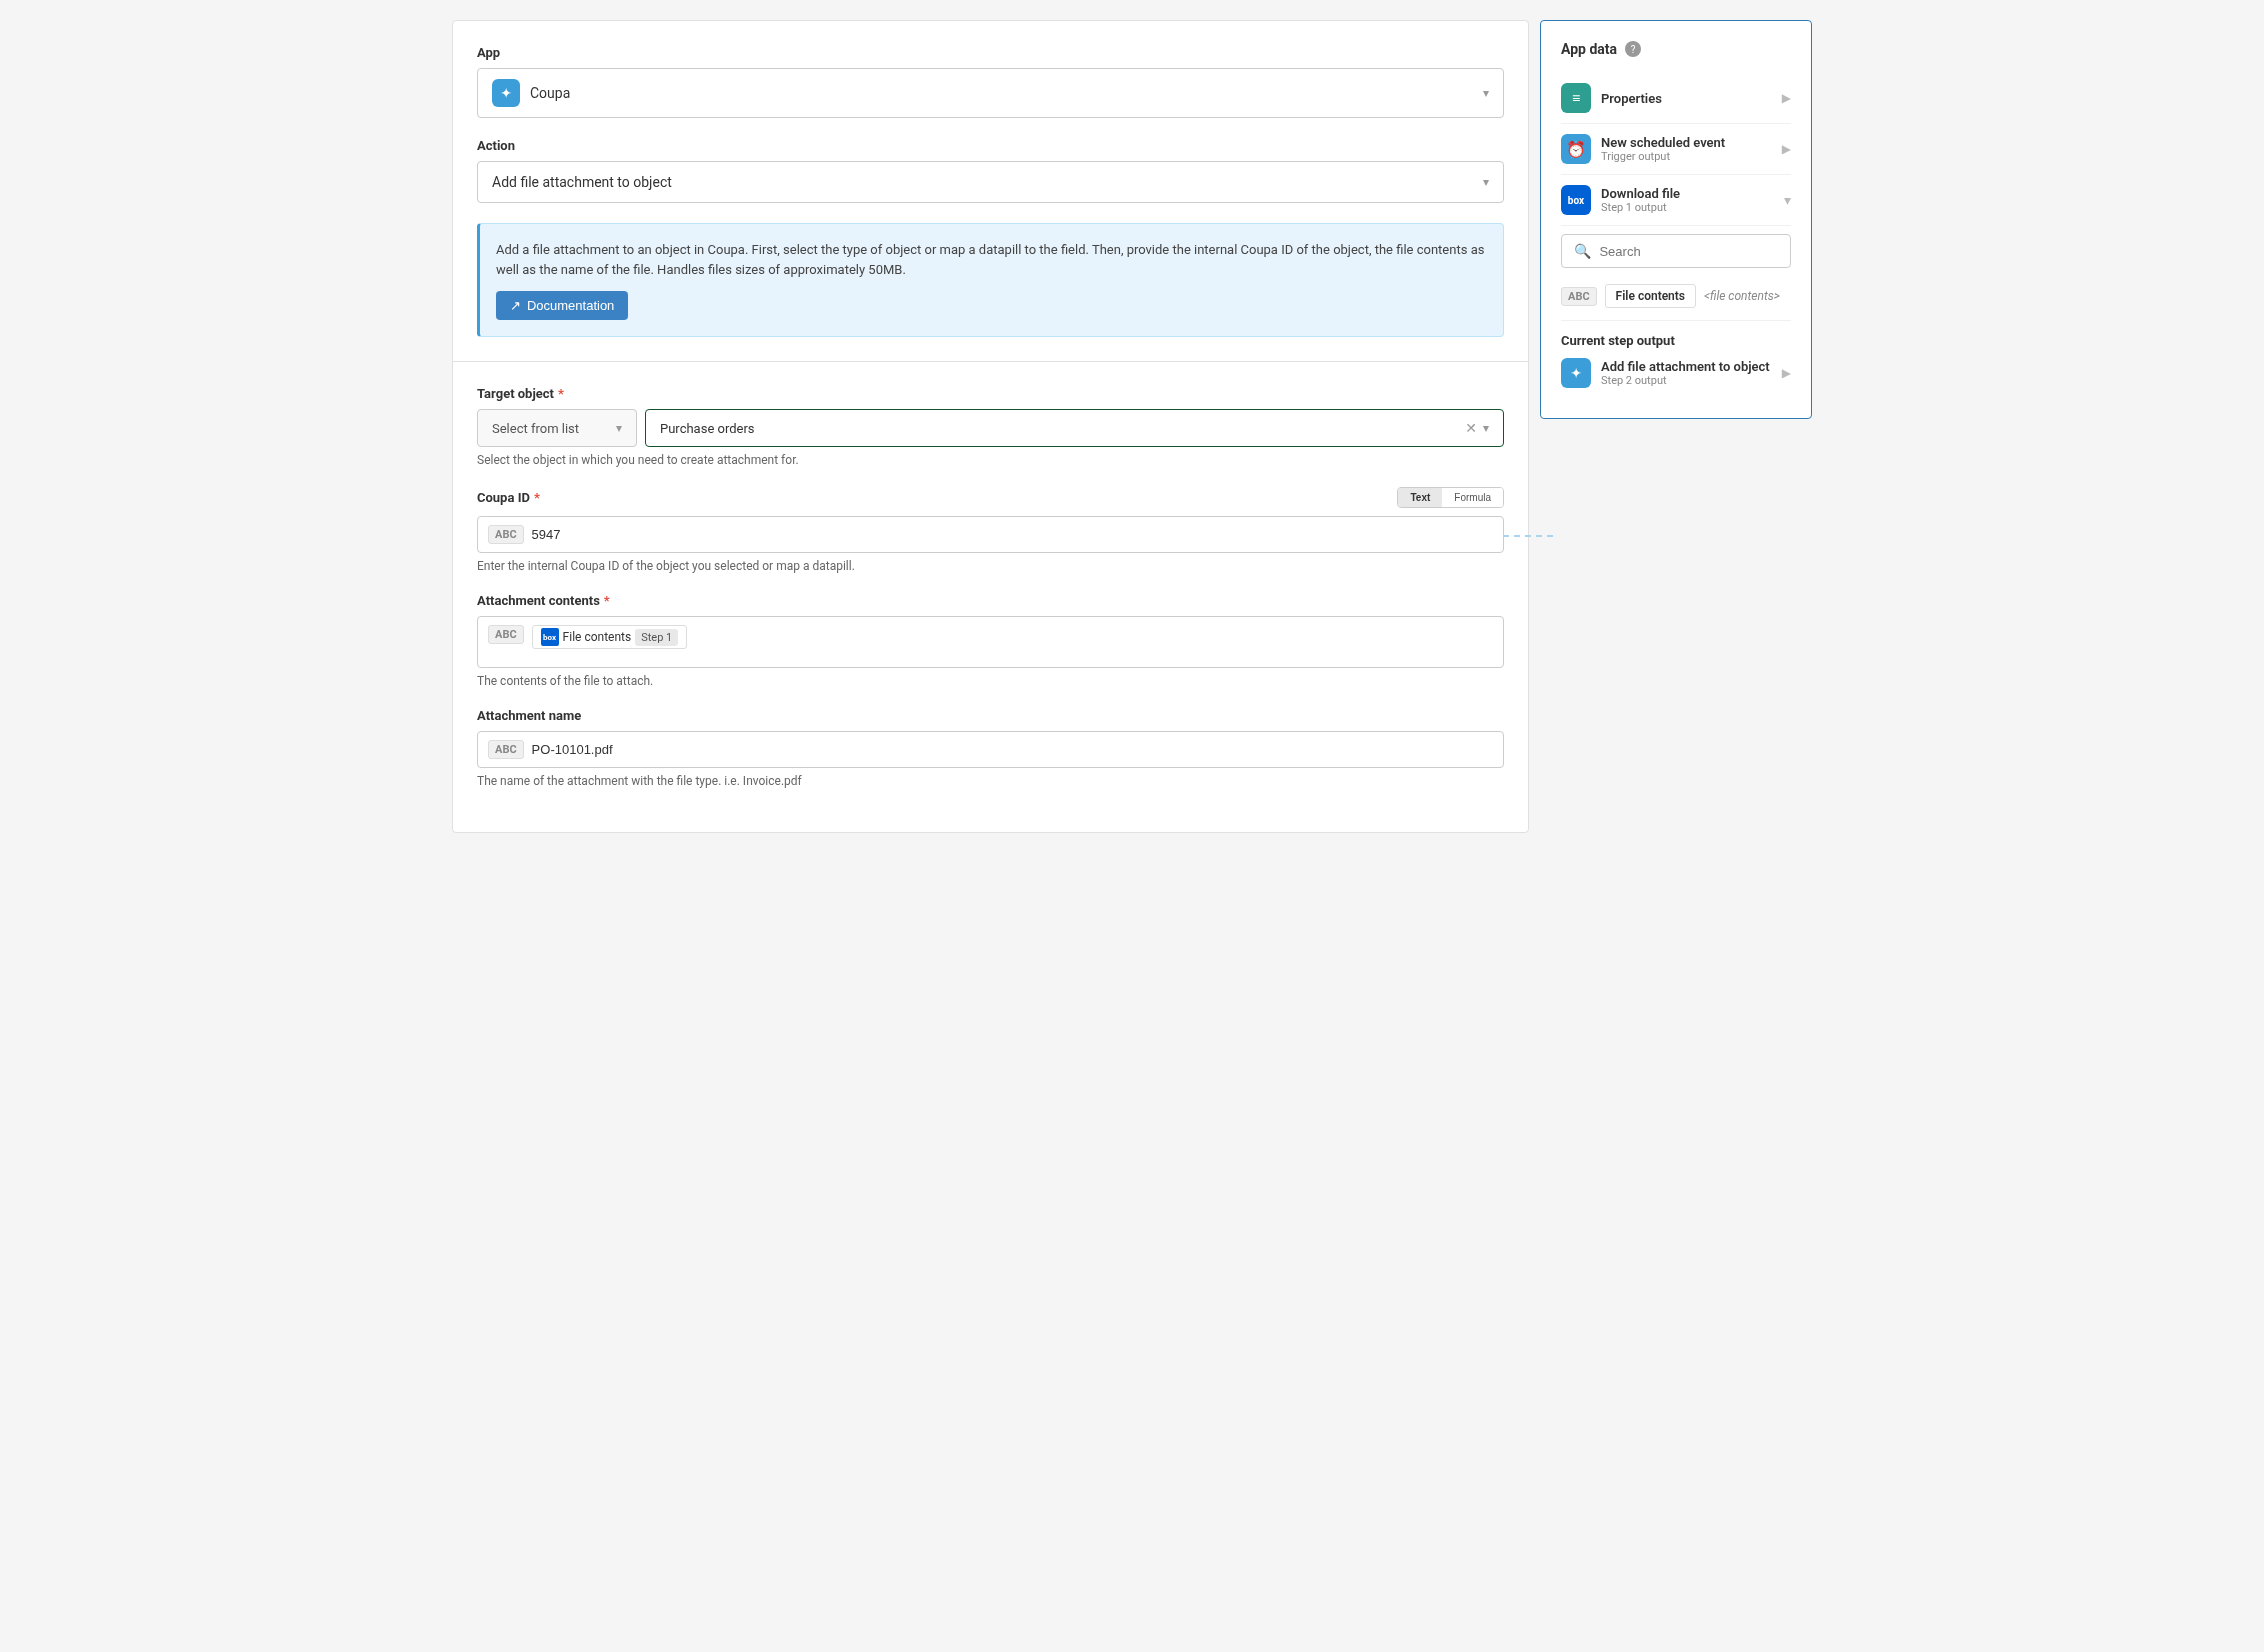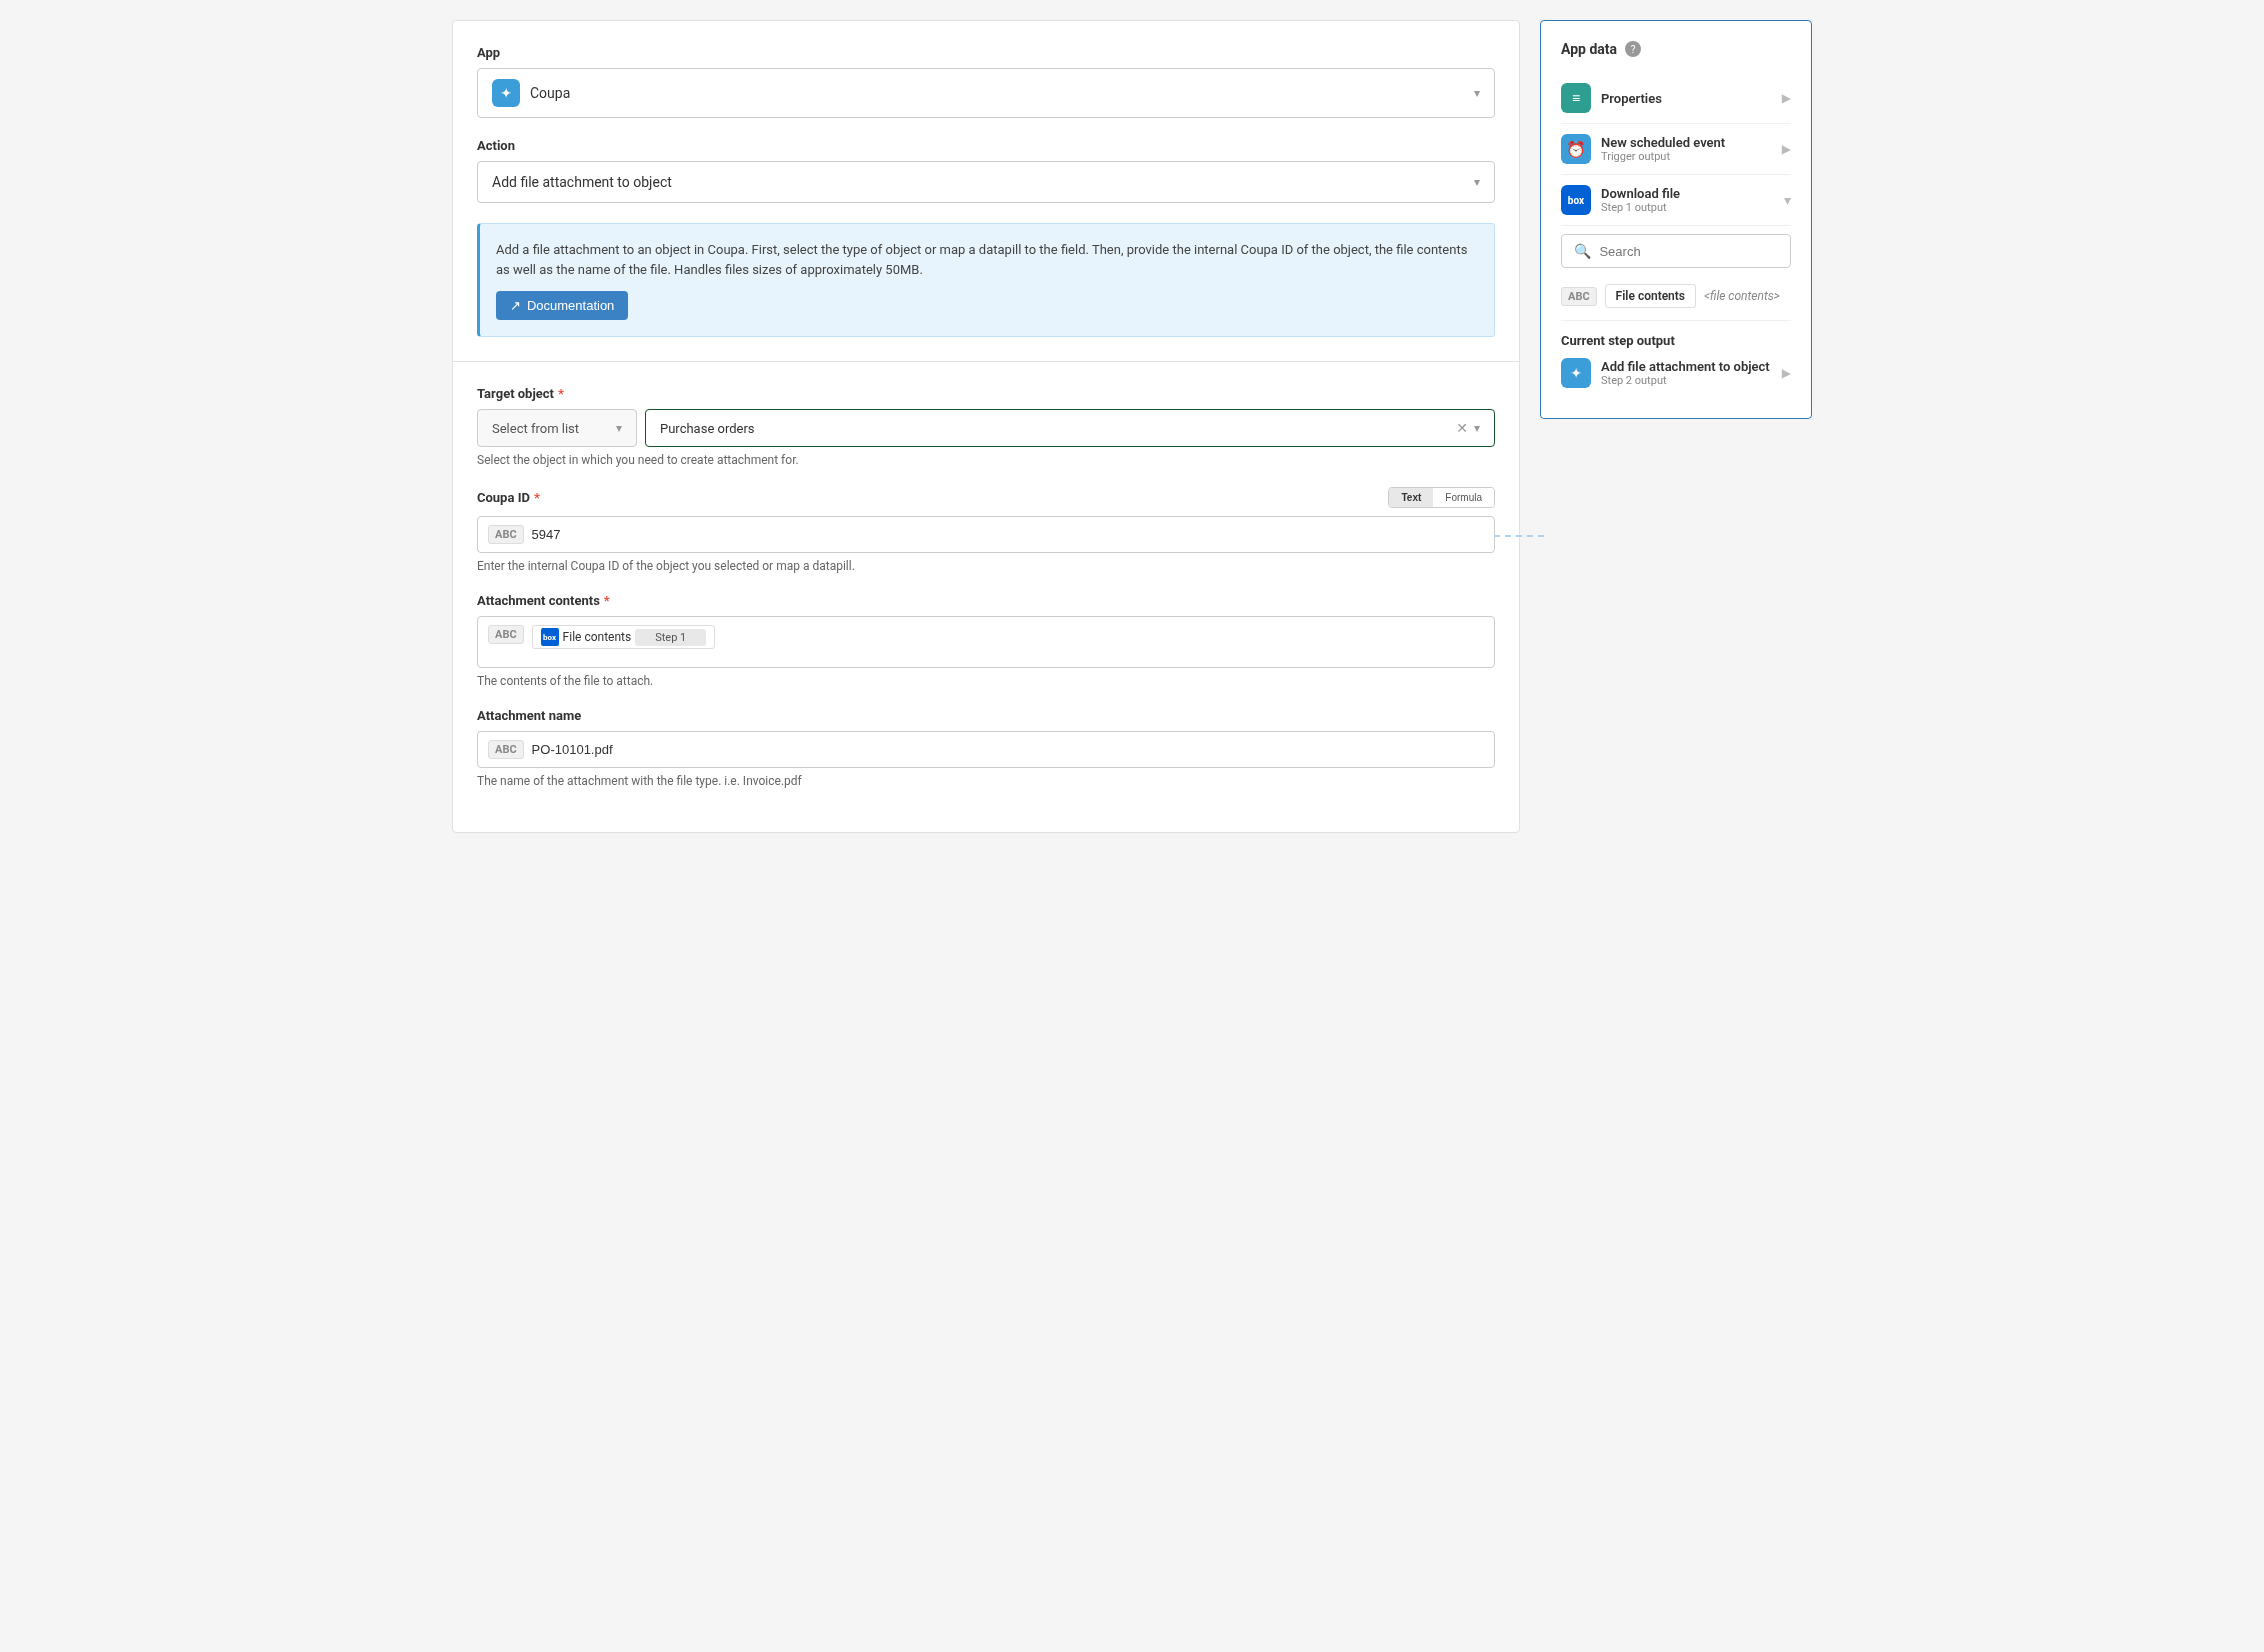--- a/index.html
+++ b/index.html
@@ -15,21 +15,21 @@
       padding: 20px;
       max-width: 1400px;
       margin: 0 auto;
     }
     .left-panel {
       flex: 1;
       background: #fff;
       border: 1px solid #e0e0e0;
       border-radius: 4px;
       padding: 24px;
-      margin-right: 20px;
+      margin-right: 11px;
     }
     .right-panel {
       width: 272px;
       background: #fff;
       border: 1px solid #2d7ab5;
       border-radius: 4px;
       padding: 20px;
       height: fit-content;
     }
     .section-divider {
@@ -249,21 +249,21 @@
       display: flex;
       align-items: center;
       justify-content: center;
       color: #fff;
       font-size: 9px;
       font-weight: 700;
     }
     .step-badge {
       background: #e8e8e8;
       border-radius: 3px;
-      padding: 2px 20px;
+      padding: 2px 6px;
       font-size: 11px;
       color: #555;
     }
     
     .app-data-header {
       display: flex;
       align-items: center;
       gap: 8px;
       margin-bottom: 16px;
     }

